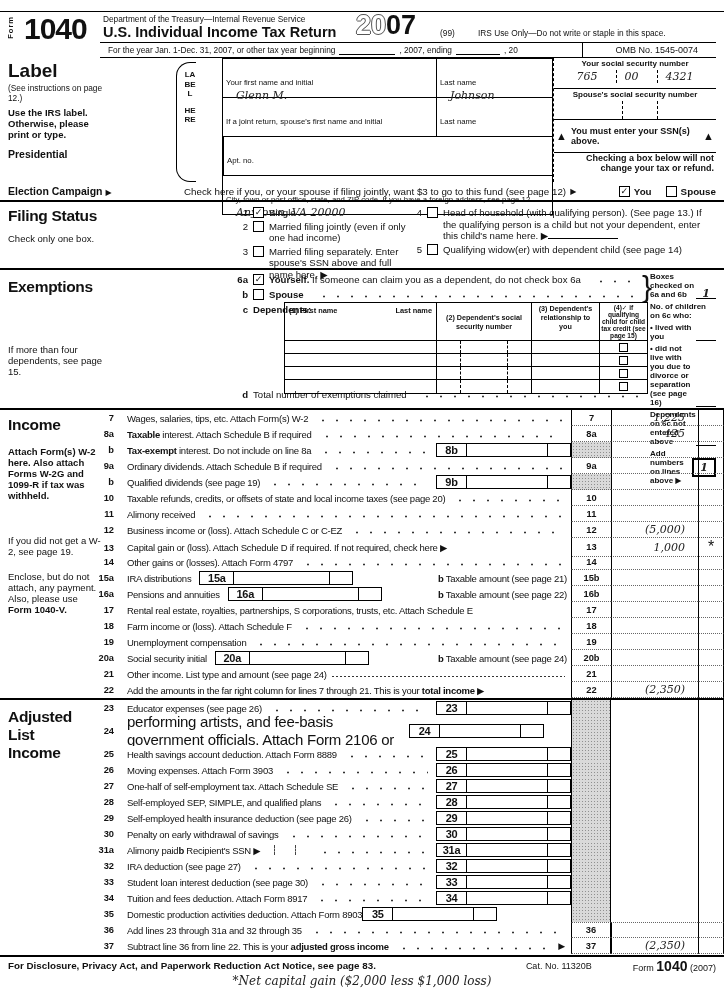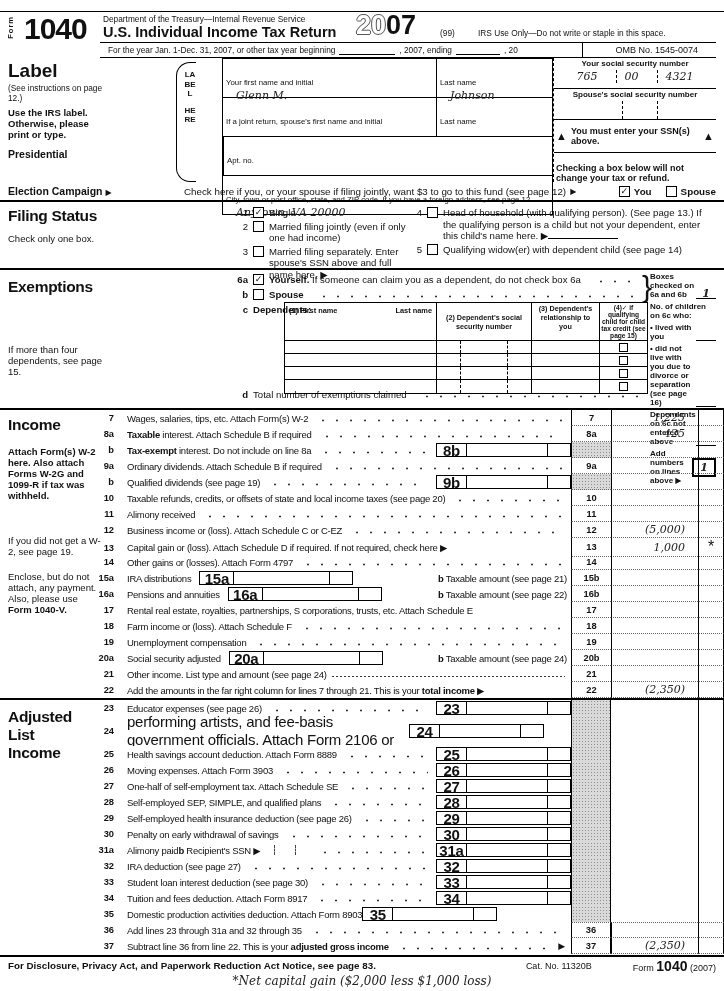--- a/index.html
+++ b/index.html
@@ -41,21 +41,21 @@
 .flab{font-size:7.8px}
 .fval{margin-left:10px;margin-top:2px}
 .ssnpanel{position:absolute;left:553px;top:0;width:163px;height:124px;border-left:1px dashed #000}
 .srow{height:31px;padding:1px 4px;border-bottom:1px solid #000;text-align:center}
 .srow .flab{font-size:8px;font-weight:bold}
 .ssnv{display:flex;justify-content:center;gap:10px;margin-top:2px}
 .ssnv span{padding:0 8px}
 .ssnv span + span{border-left:1px dashed #000}
 .mustenter{height:32px;border-bottom:none;display:flex;align-items:center;justify-content:center;gap:4px;font-size:9px;font-weight:bold;text-align:left;padding:0 2px}
 .tri{font-size:11px}
-.checknote{height:30px;border-top:1px solid #000;font-size:9px;font-weight:bold;padding:10px 2px;text-align:left}
+.checknote{height:30px;border-top:1px solid #000;font-size:9px;font-weight:bold;padding:0 2px;text-align:right}
 .presrow{position:absolute;left:8px;right:8px;top:124px;height:18px;display:flex;align-items:center;font-size:9.8px}
 .presrow .lead{font-weight:bold;width:176px;font-size:10.5px}
 .presrow .chk{margin-left:auto;display:flex;align-items:center;gap:4px;font-weight:bold}
 
 .sec{position:relative;border-top:2px solid #000}
 .sec-h{font-size:15.5px;font-weight:bold;letter-spacing:-0.3px}
 .side-note{font-size:9.5px;line-height:11px;margin-top:8px}
 
 .filing{height:68px}
 .fitems{position:absolute;top:5px;display:flex;flex-direction:column;gap:2px}
@@ -92,21 +92,21 @@
 .rows{display:block}
 .irow{display:grid;grid-template-columns:120px 1fr 40px 87px 26px;height:16px;align-items:stretch}
 .cell-no{text-align:right;padding-right:6px;font-weight:bold;font-size:9.3px;display:flex;align-items:center;justify-content:flex-end}
 .cell-lbl{display:flex;align-items:center;font-size:9.5px;letter-spacing:-0.25px;overflow:hidden;padding-left:7px;white-space:nowrap}
 .cell-rno{border-left:1px solid #000;border-bottom:1px dotted #666;font-weight:bold;font-size:9.3px;display:flex;align-items:center;justify-content:center}
 .cell-amt{border-left:1px solid #000;border-bottom:1px dotted #666;display:flex;align-items:center;justify-content:flex-end;padding-right:13px}
 .cell-cts{border-left:1px solid #000;border-right:1px solid #000;border-bottom:1px dotted #666;display:flex;align-items:center;justify-content:center}
 .leaders{flex:1 1 12px;min-width:12px;height:7px;margin:5px 8px 0 8px;background-image:radial-gradient(circle,#333 0.9px,transparent 1.2px);background-size:14px 7px;background-repeat:repeat-x;background-position:left bottom}
 .fill-dots{flex:1 1 12px;height:7px;margin:5px 6px 0 4px;background-image:radial-gradient(circle,#333 0.8px,transparent 1px);background-size:4px 7px;background-repeat:repeat-x;background-position:left bottom}
 .ibox{display:flex;flex:none;border:1px solid #000;height:14px;background:#fff}
-.ibox-no{width:30px;border-right:1px solid #000;font-size:15px;font-weight:bold;display:flex;align-items:center;justify-content:center}
+.ibox-no{width:30px;border-right:1px solid #000;font-size:11px;font-weight:bold;display:flex;align-items:center;justify-content:center}
 .ibox-val{width:103px;position:relative}
 .ibox-cent{position:absolute;right:22px;top:0;bottom:0;border-left:1px solid #000}
 .irow.akind .ibox{margin-left:8px}
 .irow.akind .ibox-no{width:34px}
 .irow.akind .ibox-val{width:118px}
 .tax-note{margin-left:auto;padding-right:4px;white-space:nowrap}
 .shaded{background-color:#d9d9d9;background-image:radial-gradient(#909090 0.6px,transparent 0.8px);background-size:3px 3px}
 .ssn-dashes{display:inline-flex;width:42px;justify-content:space-around;height:10px;margin:0 4px}
 .ssn-dashes i{border-left:1px dashed #444;height:10px}
 
@@ -617,21 +617,21 @@
 
           </div>
           <div class="cell-rno">19</div>
           <div class="cell-amt hand"></div>
           <div class="cell-cts"></div>
         </div>
 
         <div class="irow akind hasbox">
           <div class="cell-no">20a</div>
           <div class="cell-lbl">
-            <span class="lbl-text"><span class="b"></span><span>Social security adjusted</span><span class="b"></span><span></span></span>
+            <span class="lbl-text"><span class="b"></span><span>Social security initial</span><span class="b"></span><span></span></span>
 
             <span class="ibox">
               <span class="ibox-no">20a</span>
               <span class="ibox-val">
                 <span class="ibox-cent"></span>
               </span>
             </span>
             <span class="tax-note"><span class="b">b</span><span> Taxable amount (see page 24)</span></span>
 
           </div>

